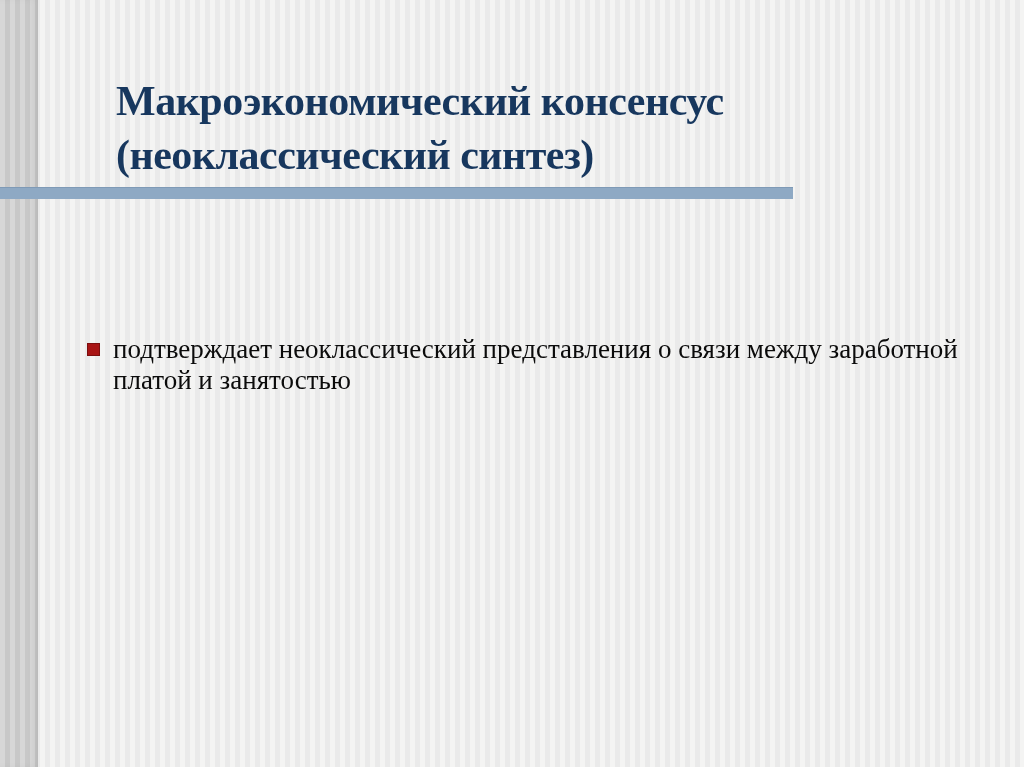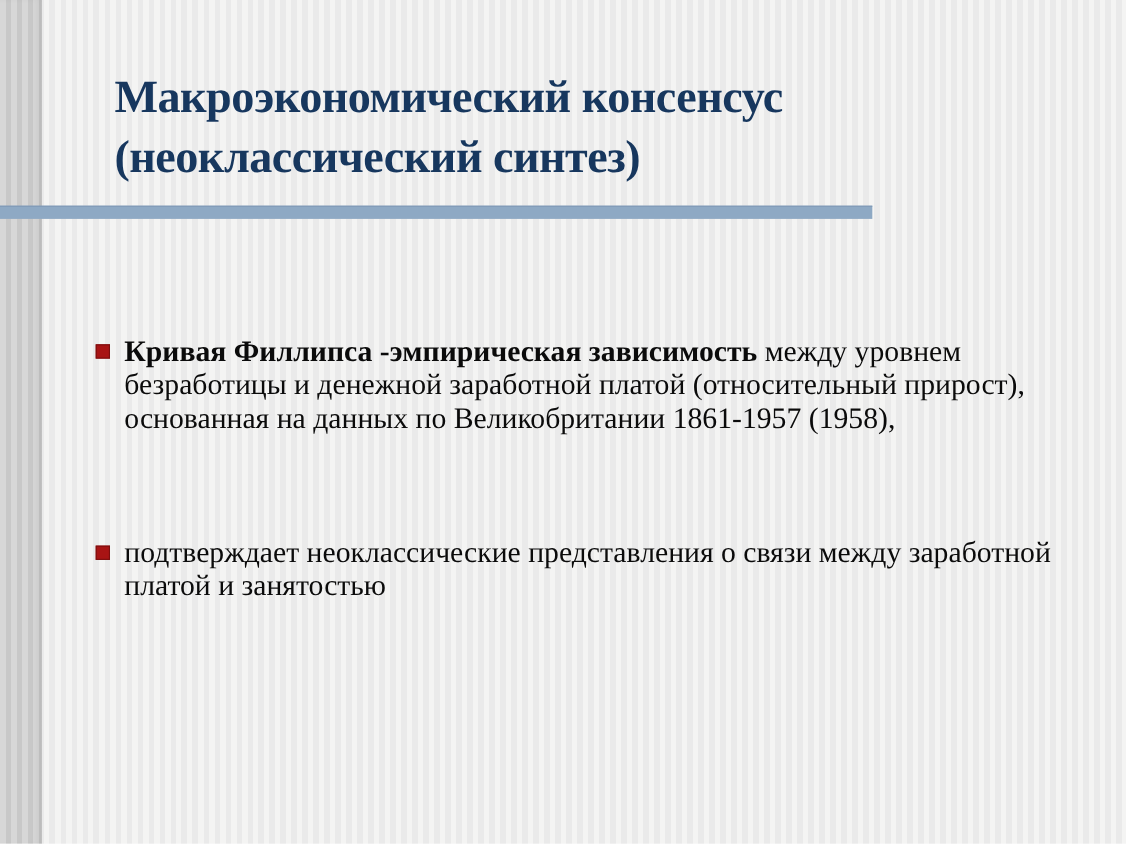--- a/index.html
+++ b/index.html
@@ -32,21 +32,21 @@
       #c8c8c8 5px, #c8c8c8 10px
     );
     box-shadow: inset -6px 0 8px -4px rgba(0,0,0,0.10);
   }
 
   .title {
     position: absolute;
     left: 104px;
     top: 62px;
     width: 720px;
-    margin: 0;
+    margin: 12px;
     font-size: 42px;
     line-height: 54px;
     font-weight: bold;
     color: #17375e;
     letter-spacing: -0.5px;
   }
 
   .divider {
     position: absolute;
     left: 0;
@@ -94,28 +94,24 @@
 <div class="slide">
 
   <div class="left-band"></div>
 
   <h1 class="title">Макроэкономический консенсус (неоклассический синтез)</h1>
 
   <div class="divider"></div>
 
   <div class="content">
 
-    <div class="bullet-item">
-      <span class="bullet-marker"></span>
-      <p class="bullet-text"><span class="b">Кривая Филлипса -эмпирическая зависимость</span><span> между уровнем безработицы и денежной заработной платой (относительный прирост), основанная на данных по Великобритании 1861-1957 (1958),</span></p>
-    </div>
 
     <div class="bullet-item">
       <span class="bullet-marker"></span>
-      <p class="bullet-text"><span class="b"></span><span>подтверждает неоклассические представления о связи между заработной платой и занятостью</span></p>
+      <p class="bullet-text"><span class="b"></span><span>подтверждает неоклассический представления о связи между заработной платой и занятостью</span></p>
     </div>
 
 
     
 
     
 
     
 
     

